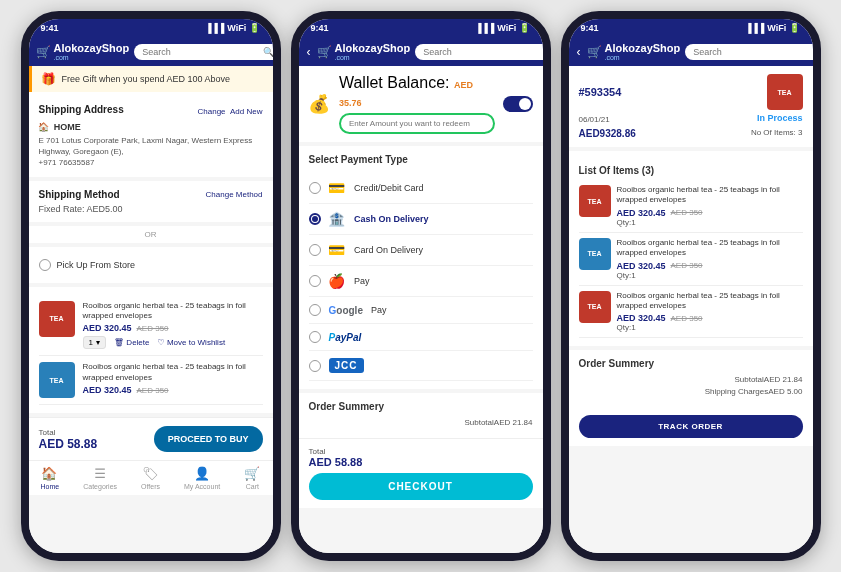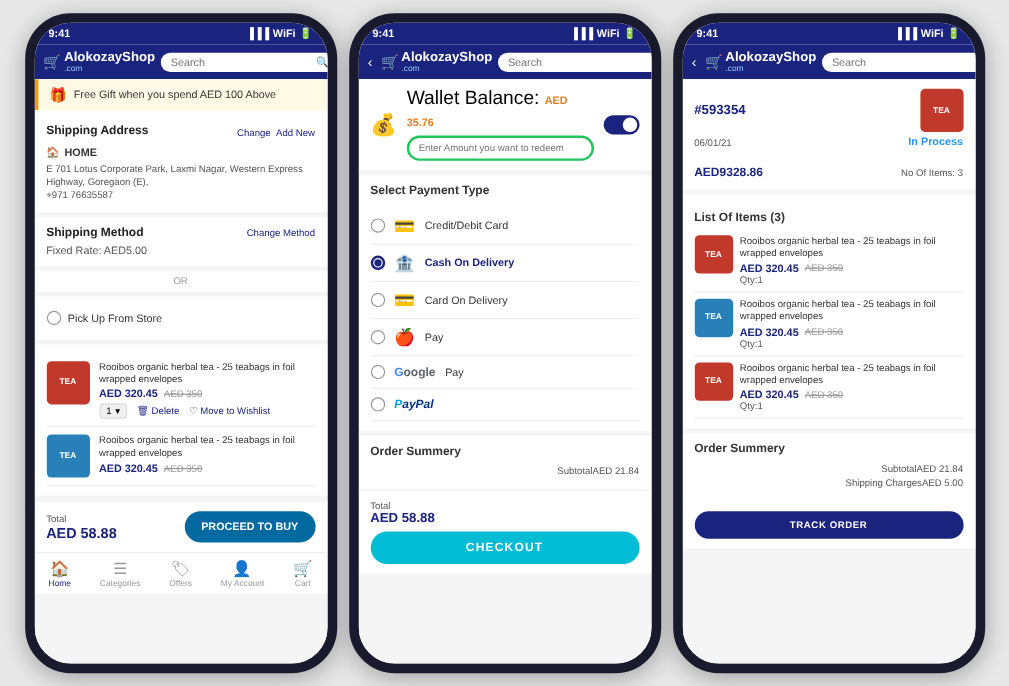--- a/index.html
+++ b/index.html
@@ -397,22 +397,21 @@
     .order-id { font-size: 11px; font-weight: 700; color: #1a237e; }
     .order-date { font-size: 8px; color: #555; margin-top: 2px; }
     .order-status {
       font-size: 9px;
       color: #2196F3;
       font-weight: 600;
     }
     .order-meta-row {
       display: flex;
       justify-content: space-between;
-      align-items: center;
-      margin-top: 15px;
+      margin-top: 4px;
     }
     .order-amount { font-size: 10px; font-weight: 700; color: #1a237e; }
     .order-items-count { font-size: 8px; color: #555; }
     .list-title { font-size: 10px; font-weight: 700; color: #333; margin: 6px 0 4px; }
     .order-product {
       display: flex;
       gap: 6px;
       padding: 5px 0;
       border-bottom: 1px solid #eee;
     }
@@ -677,20 +676,24 @@
           <div class="radio-circle"></div>
           <span class="gpay-text"><span class="gpay-g">G</span>oogle</span>
           <span class="payment-label">Pay</span>
         </div>
 
         <div class="payment-option">
           <div class="radio-circle"></div>
           <span class="paypal-text"><span class="paypal-p">P</span>ayPal</span>
         </div>
 
+        <div class="payment-option">
+          <div class="radio-circle"></div>
+          <span class="jcc-logo">JCC</span>
+        </div>
       </div>
 
       <div class="order-summary">
         <div class="summary-title">Order Summery</div>
         <div class="summary-row">
           <span>Subtotal</span>
           <span>AED 21.84</span>
         </div>
       </div>
 

